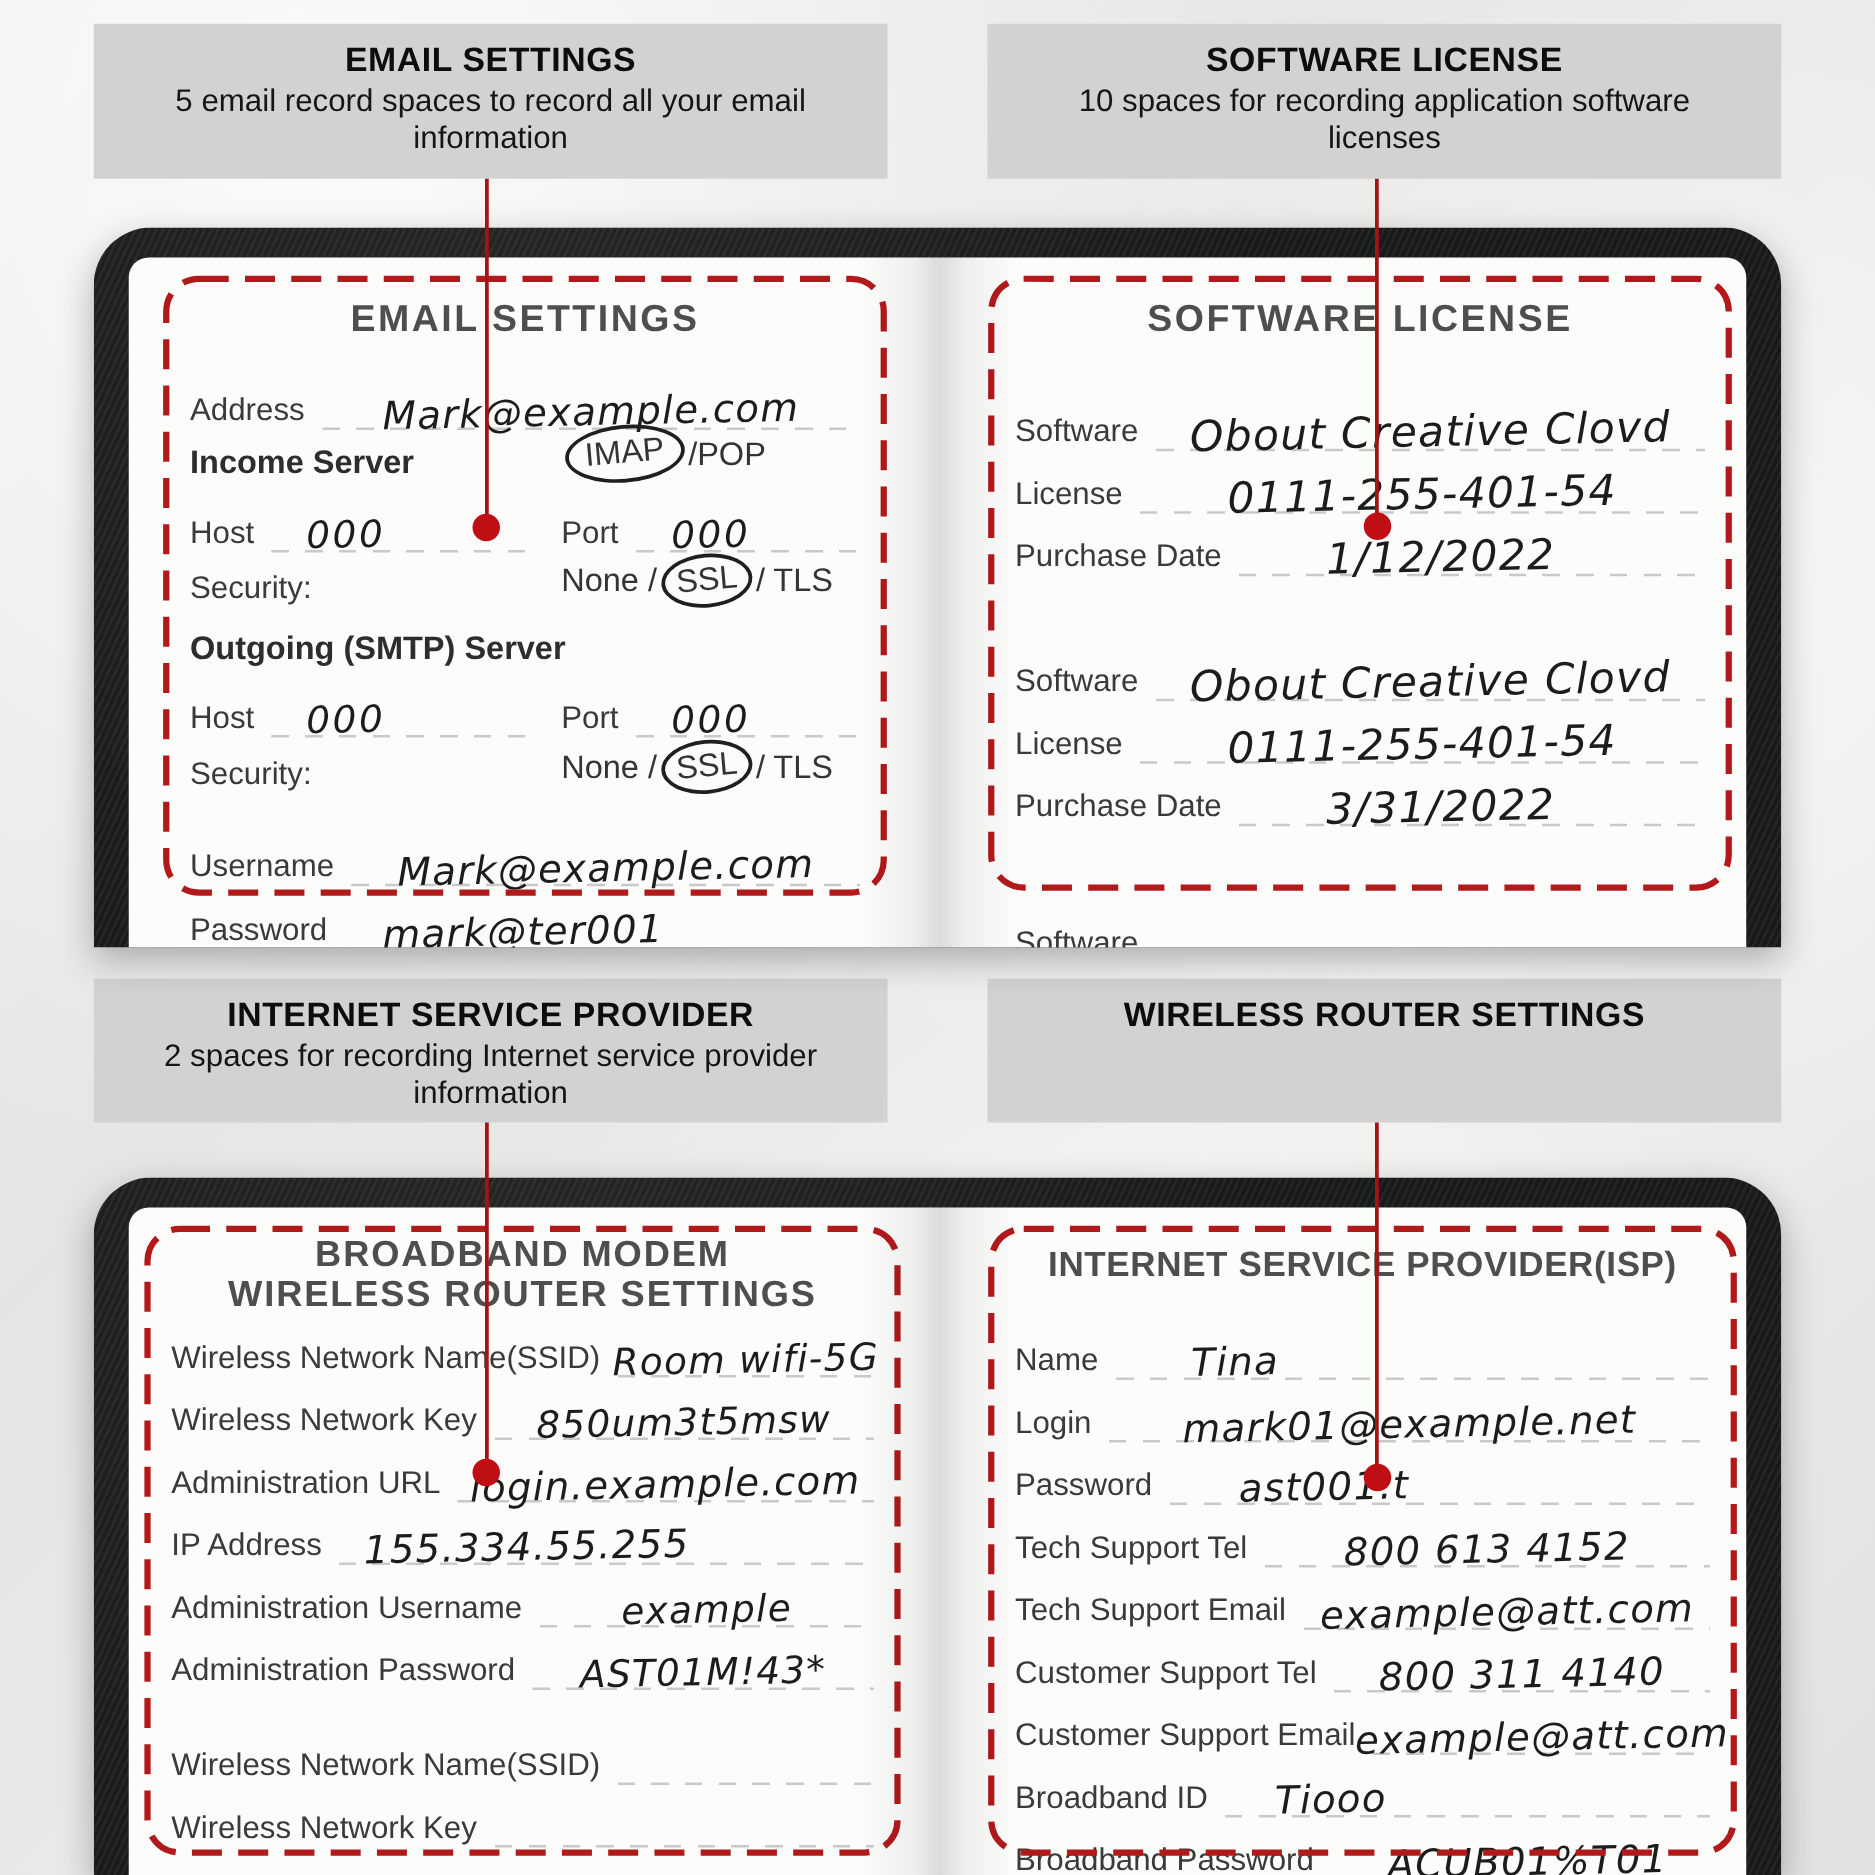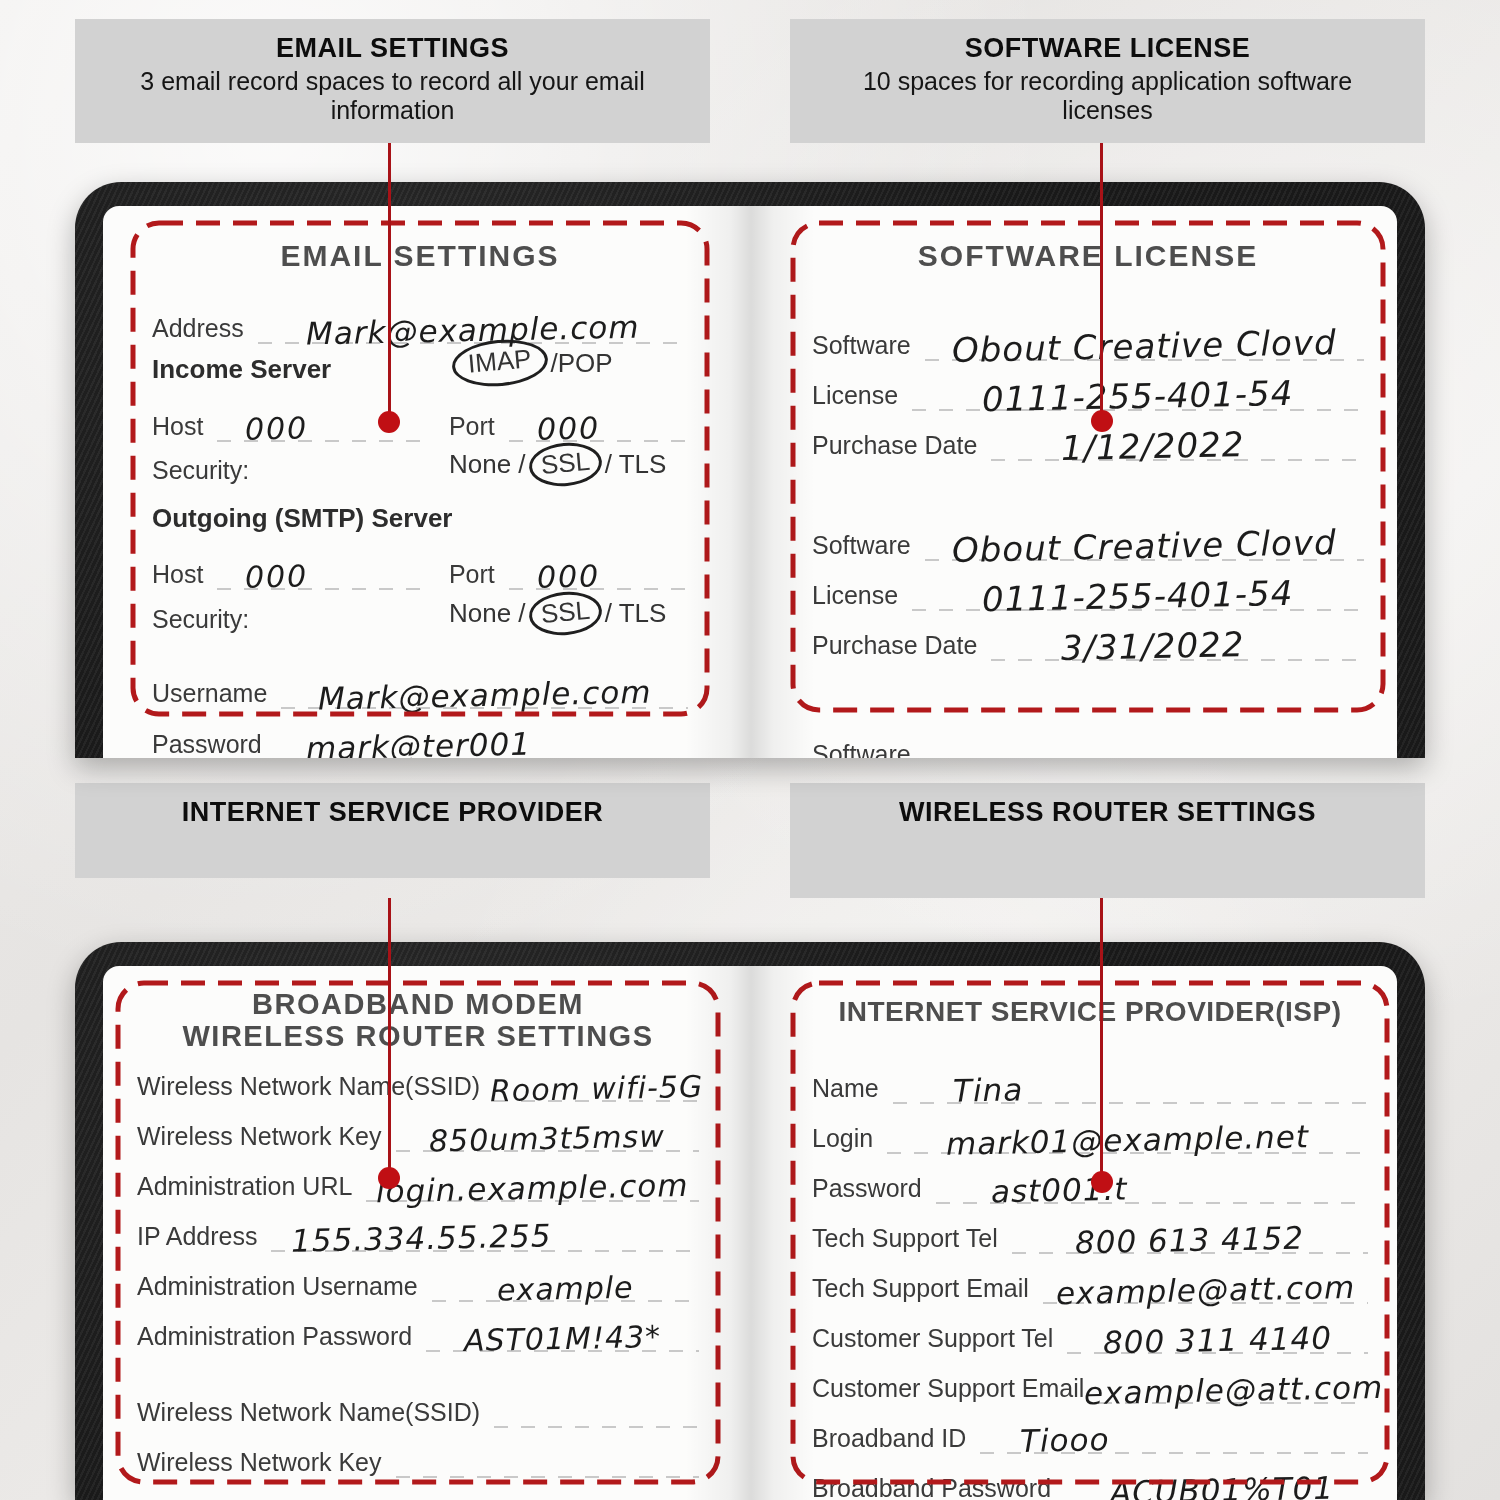--- a/index.html
+++ b/index.html
@@ -11,21 +11,21 @@
       radial-gradient(ellipse at 85% 30%, rgba(255,255,255,.55) 0%, rgba(255,255,255,0) 40%),
       radial-gradient(ellipse at 60% 85%, rgba(255,255,255,.5) 0%, rgba(255,255,255,0) 40%),
       linear-gradient(135deg,#edebe9 0%,#e6e4e2 35%,#efedeb 65%,#e3e1df 100%);
   }
   
   .co{position:absolute;width:635px;background:#d2d2d2;text-align:center;padding-top:15px;box-sizing:border-box;}
   .co .co-title{font-size:27px;font-weight:bold;color:#0d0d0d;letter-spacing:.5px;line-height:1.1;margin:0;}
   .co .co-desc{font-size:25px;color:#151515;line-height:1.16;margin:3px auto 0;max-width:530px;}
   .co.tl{left:75px;top:19px;height:124px;}
   .co.tr{left:790px;top:19px;height:124px;}
-  .co.bl{left:75px;top:783px;height:95px;}
+  .co.bl{left:75px;top:783px;height:115px;}
   .co.br{left:790px;top:783px;height:115px;}
   
   .vline{position:absolute;width:3px;background:#a81217;z-index:29;}
   .dot{position:absolute;width:22px;height:22px;border-radius:50%;background:#c00f14;z-index:30;}
   
   .book{position:absolute;left:75px;width:1350px;border-radius:46px 46px 0 0;overflow:hidden;
     background:#191919;
     background-image:
       radial-gradient(circle at 25% 20%, rgba(255,255,255,.06), rgba(0,0,0,0) 55%),
       repeating-linear-gradient(115deg, rgba(255,255,255,.05) 0 2px, rgba(0,0,0,0) 2px 5px);
@@ -64,28 +64,29 @@
   .sub{height:42px;}
   .clipped{position:absolute;left:22px;right:22px;z-index:1;}
 </style>
 </head>
 <body>
 
 <div class="canvas">
 
   <div class="co tl">
     <p class="co-title">EMAIL SETTINGS</p>
-    <p class="co-desc">3 email record spaces to record all your email information</p>
+    <p class="co-desc">5 email record spaces to record all your email information</p>
   </div>
   <div class="co tr">
     <p class="co-title">SOFTWARE LICENSE</p>
     <p class="co-desc">10 spaces for recording application software licenses</p>
   </div>
   <div class="co bl">
     <p class="co-title">INTERNET SERVICE PROVIDER</p>
+    <p class="co-desc">2 spaces for recording Internet service provider information</p>
   </div>
   <div class="co br">
     <p class="co-title">WIRELESS ROUTER SETTINGS</p>
   </div>
 
   <div class="vline" style="left:388px;top:143px;height:279px;"></div>
   <div class="vline" style="left:1100px;top:143px;height:278px;"></div>
   <div class="vline" style="left:388px;top:898px;height:280px;"></div>
   <div class="vline" style="left:1100px;top:898px;height:284px;"></div>
   <div class="dot" style="left:378px;top:411px;"></div>

